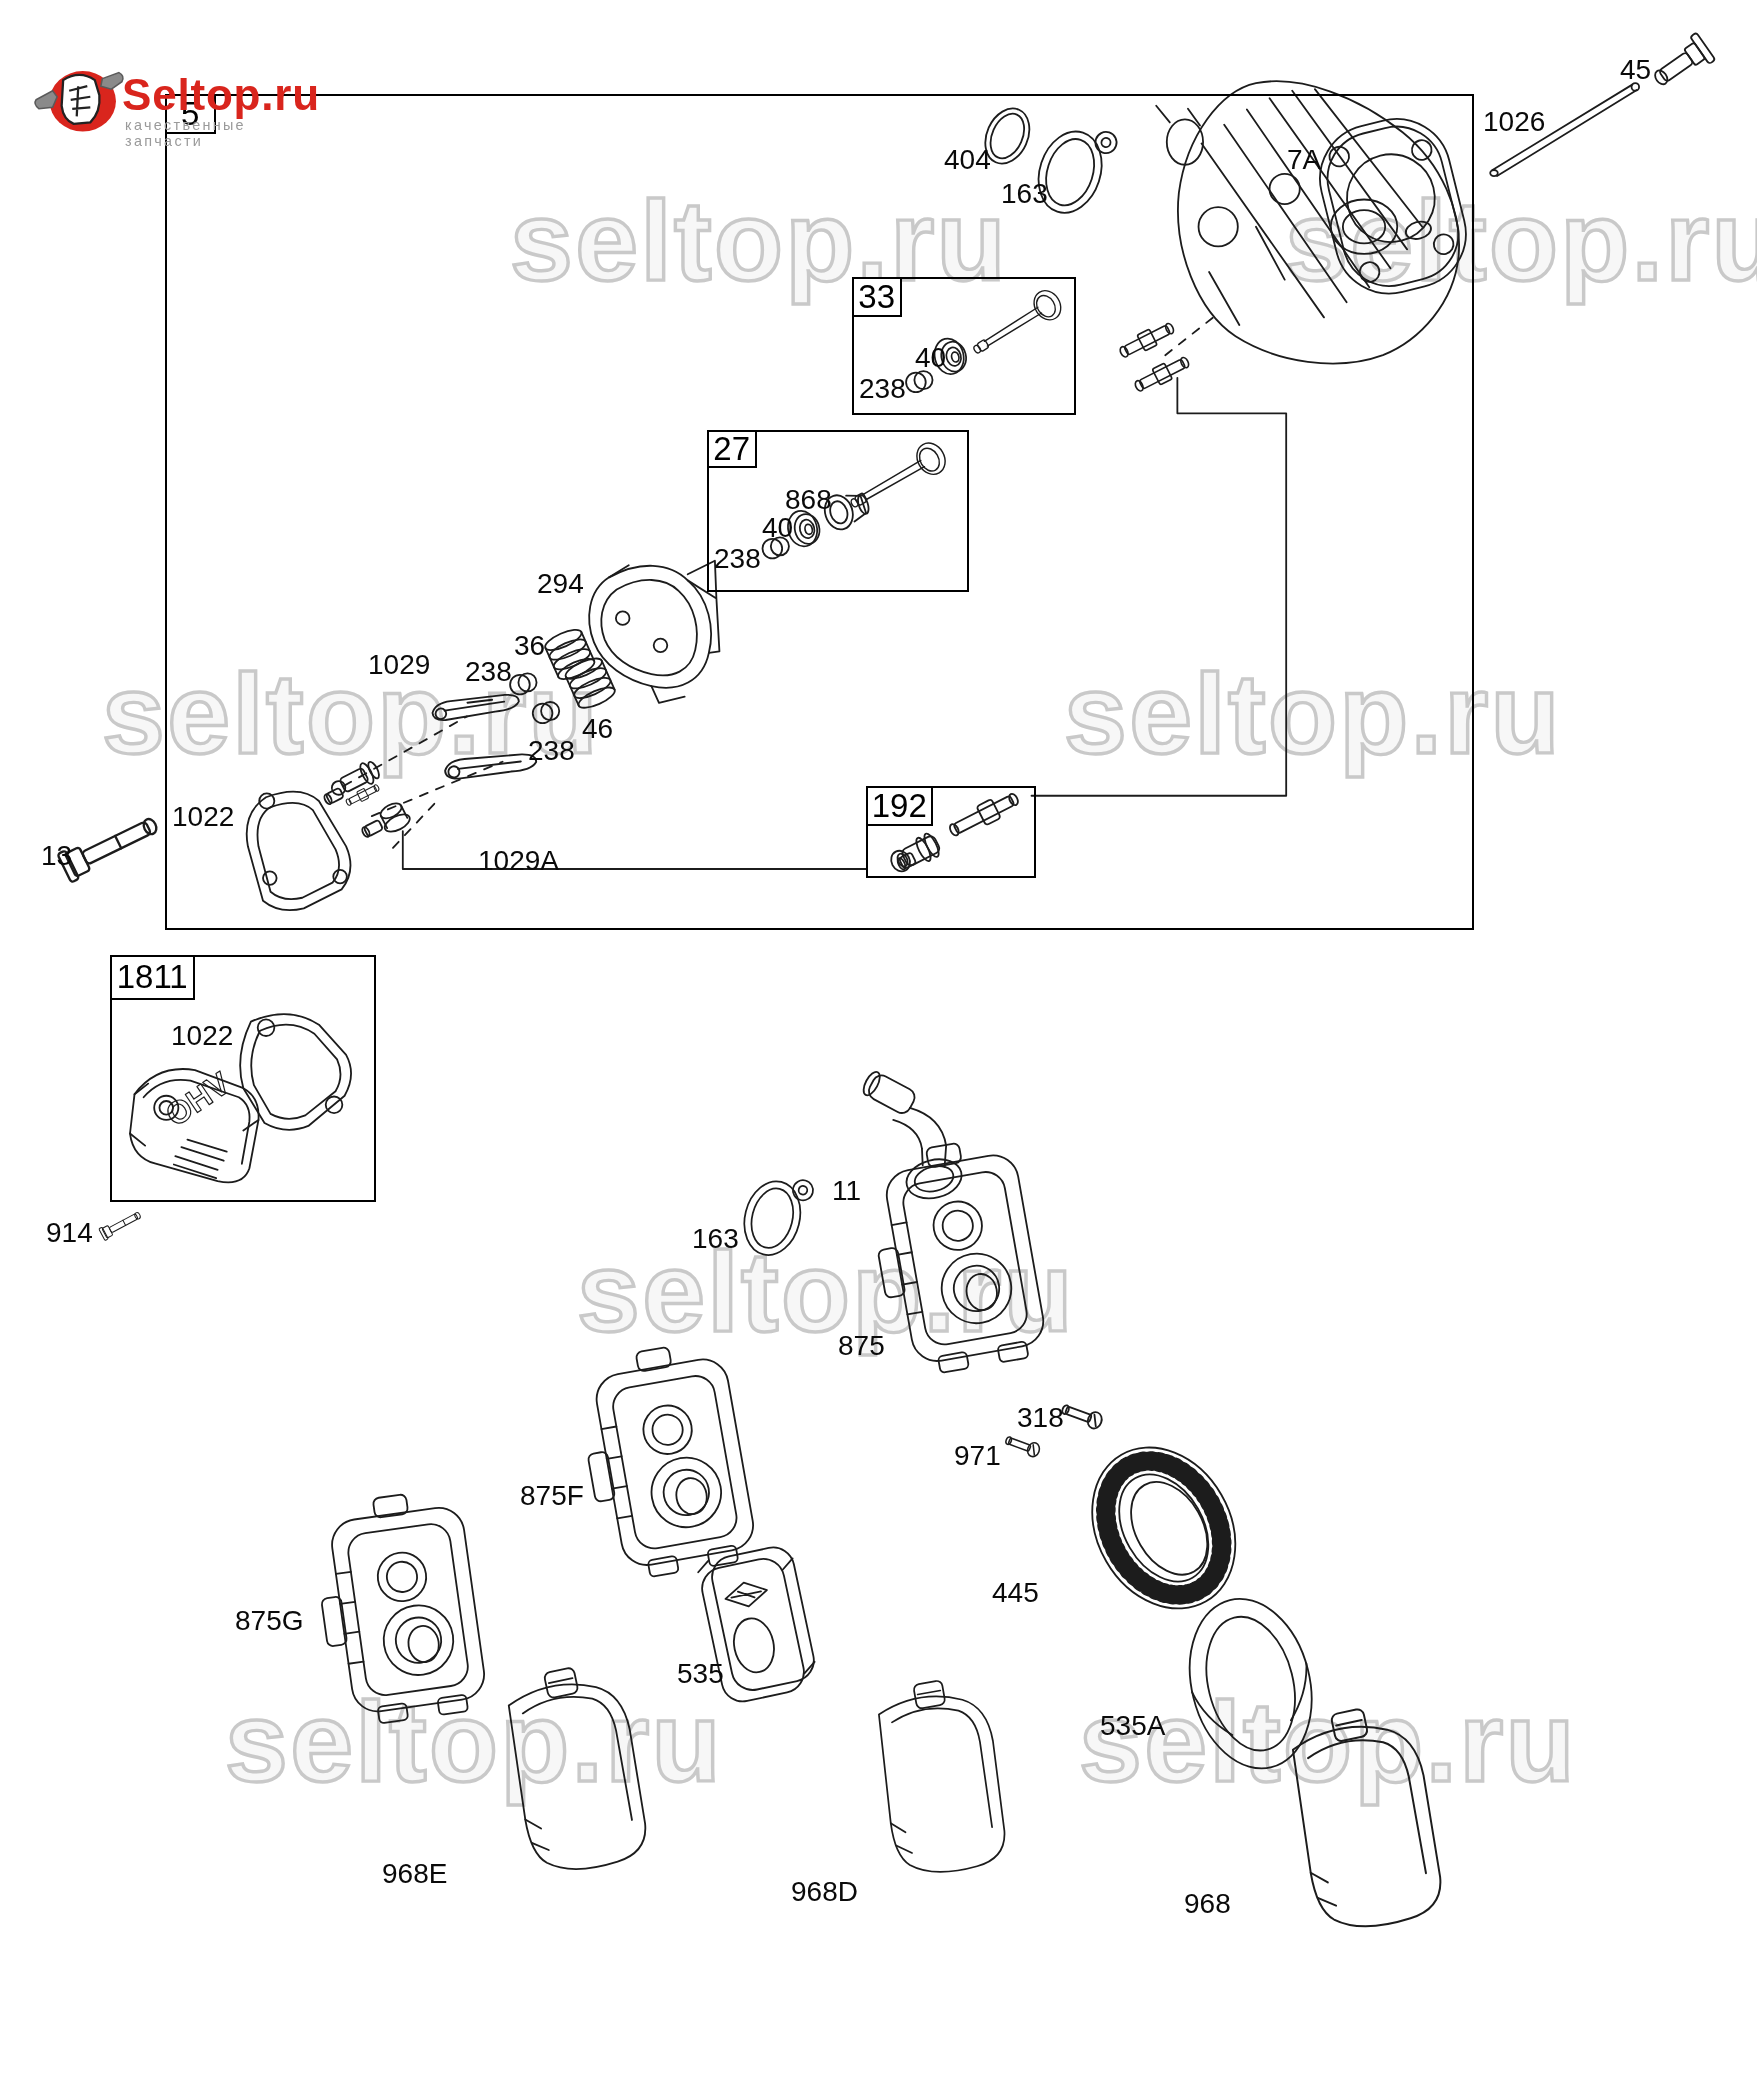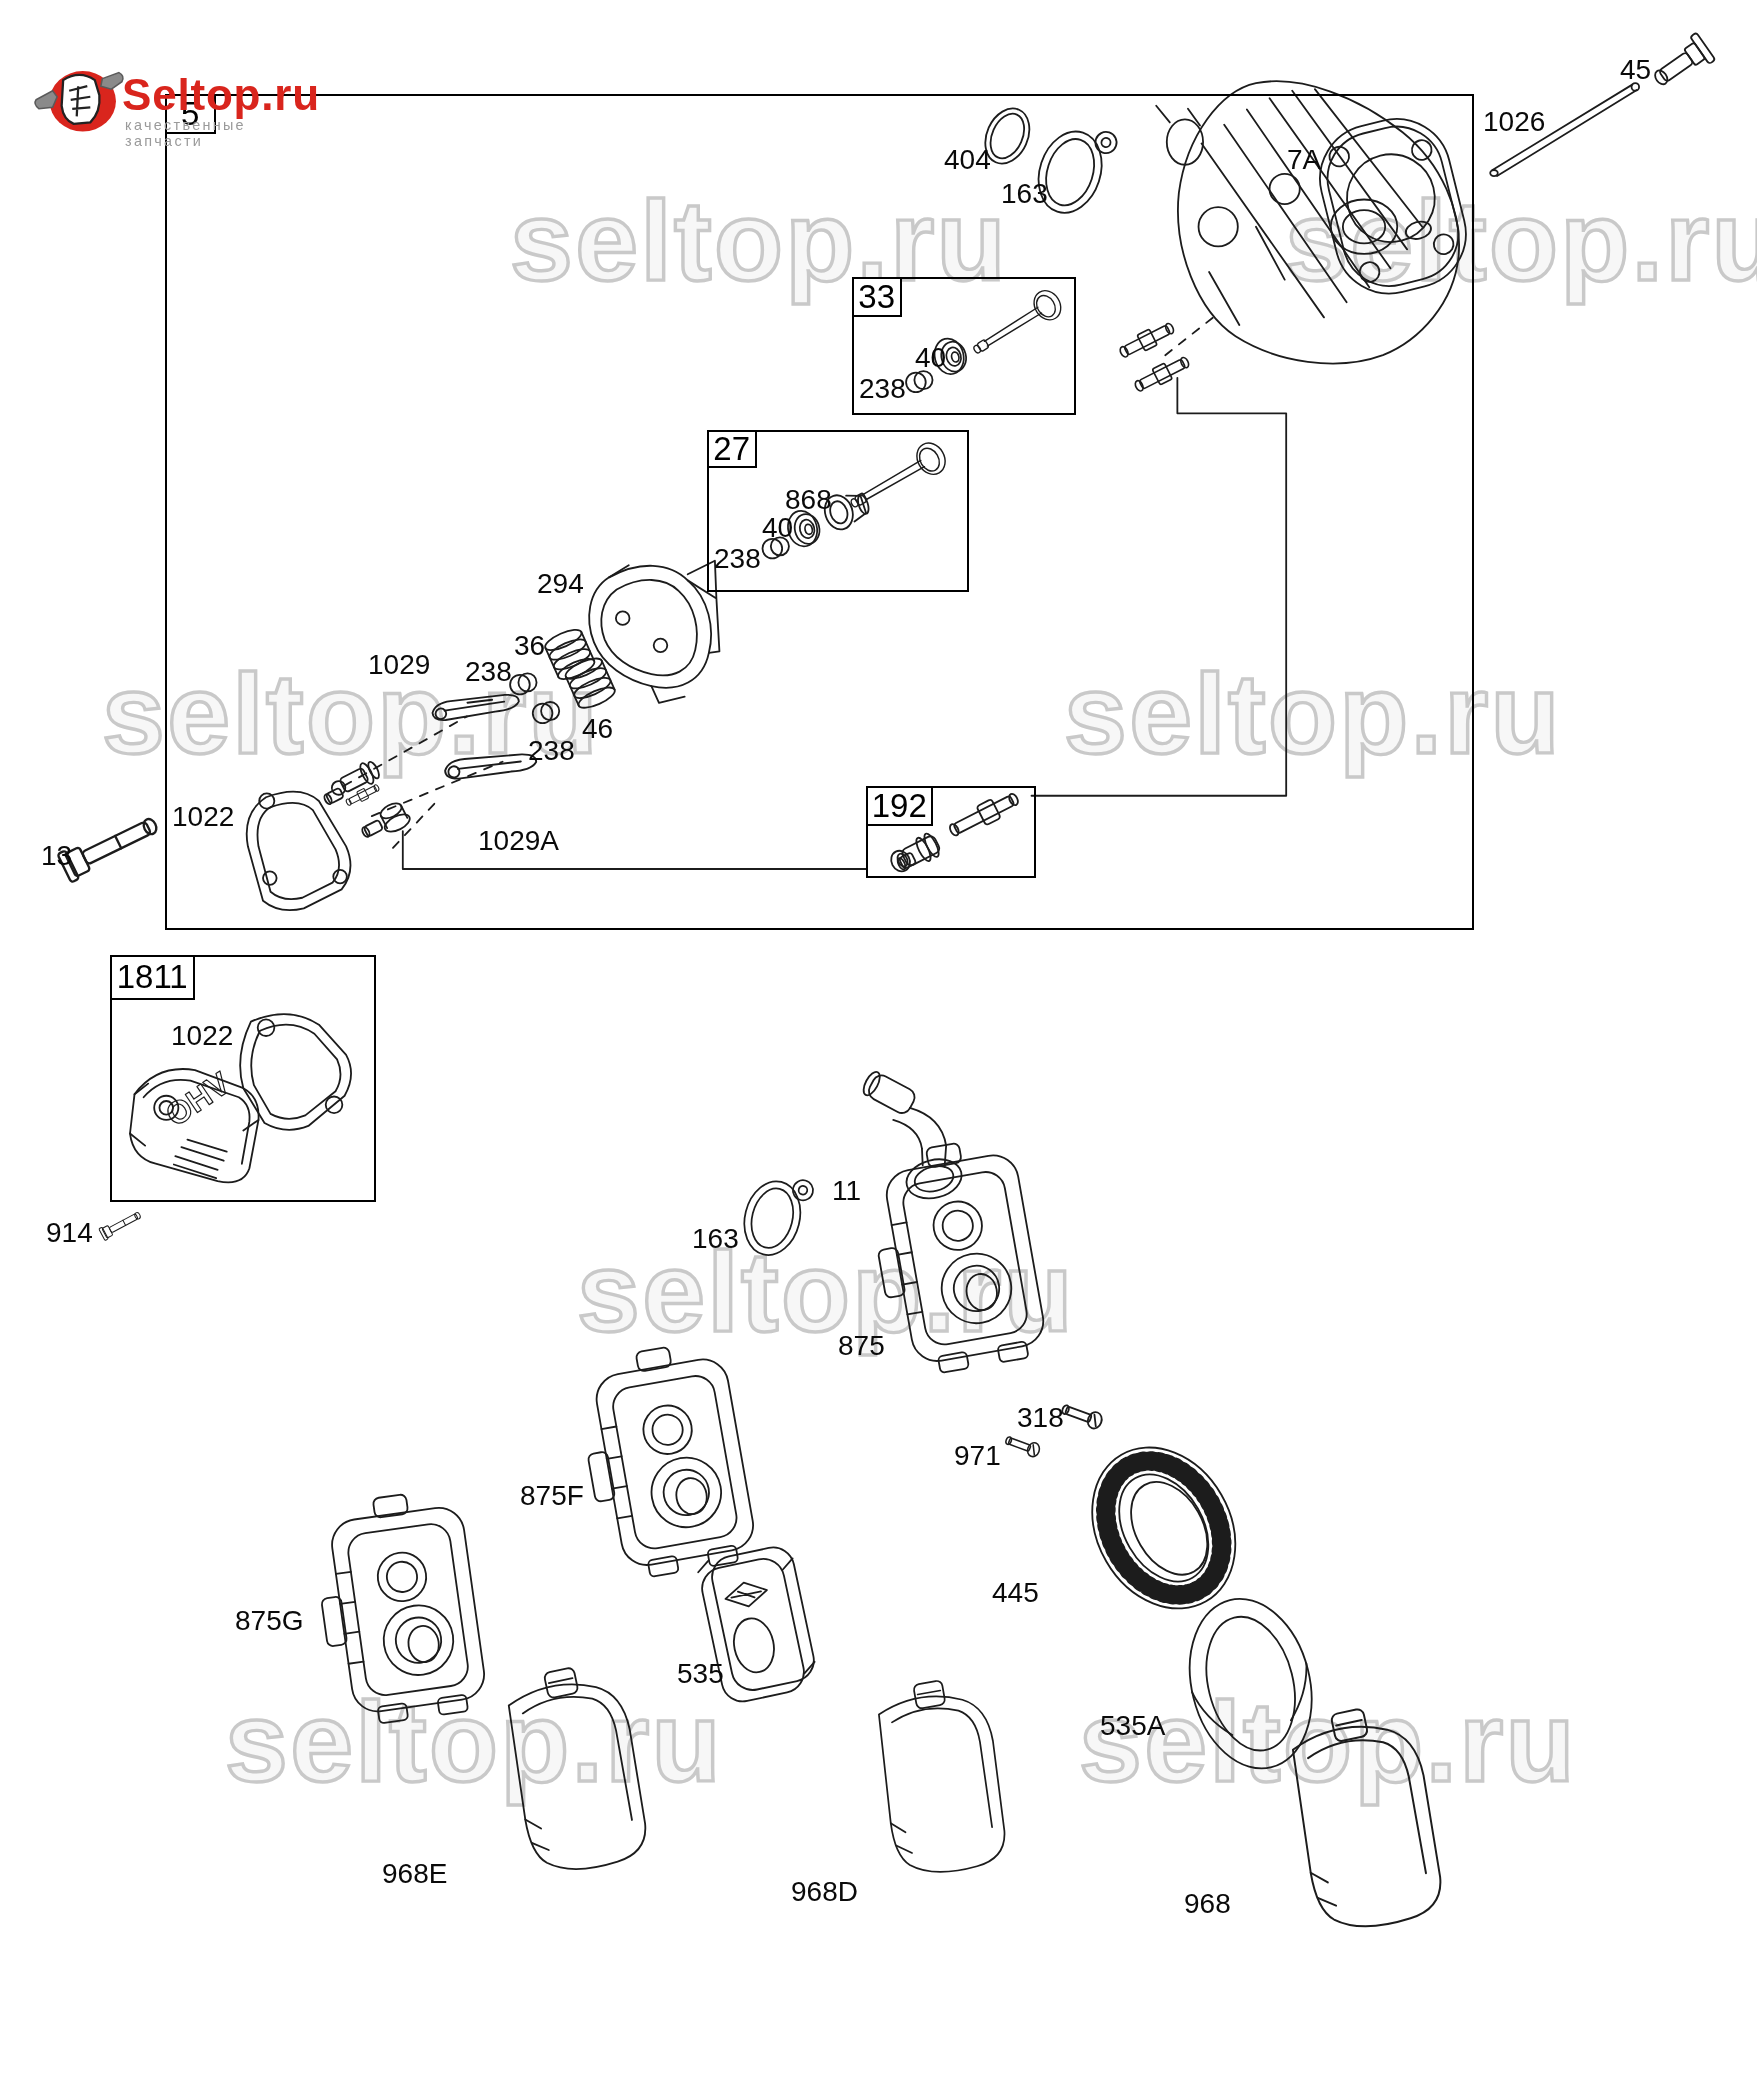--- a/index.html
+++ b/index.html
@@ -368,21 +368,21 @@
 <span class="co" style="left:859px;top:373px">238</span>
 <span class="co" style="left:785px;top:484px">868</span>
 <span class="co" style="left:762px;top:512px">40</span>
 <span class="co" style="left:714px;top:543px">238</span>
 <span class="co" style="left:537px;top:568px">294</span>
 <span class="co" style="left:514px;top:630px">36</span>
 <span class="co" style="left:465px;top:656px">238</span>
 <span class="co" style="left:368px;top:649px">1029</span>
 <span class="co" style="left:582px;top:713px">46</span>
 <span class="co" style="left:528px;top:735px">238</span>
-<span class="co" style="left:478px;top:825px">1029A</span>
+<span class="co" style="left:478px;top:845px">1029A</span>
 <span class="co" style="left:172px;top:801px">1022</span>
 <span class="co" style="left:41px;top:840px">13</span>
 <span class="co" style="left:171px;top:1020px">1022</span>
 <span class="co" style="left:46px;top:1217px">914</span>
 <span class="co" style="left:832px;top:1175px">11</span>
 <span class="co" style="left:692px;top:1223px">163</span>
 <span class="co" style="left:838px;top:1330px">875</span>
 <span class="co" style="left:1017px;top:1402px">318</span>
 <span class="co" style="left:954px;top:1440px">971</span>
 <span class="co" style="left:520px;top:1480px">875F</span>

